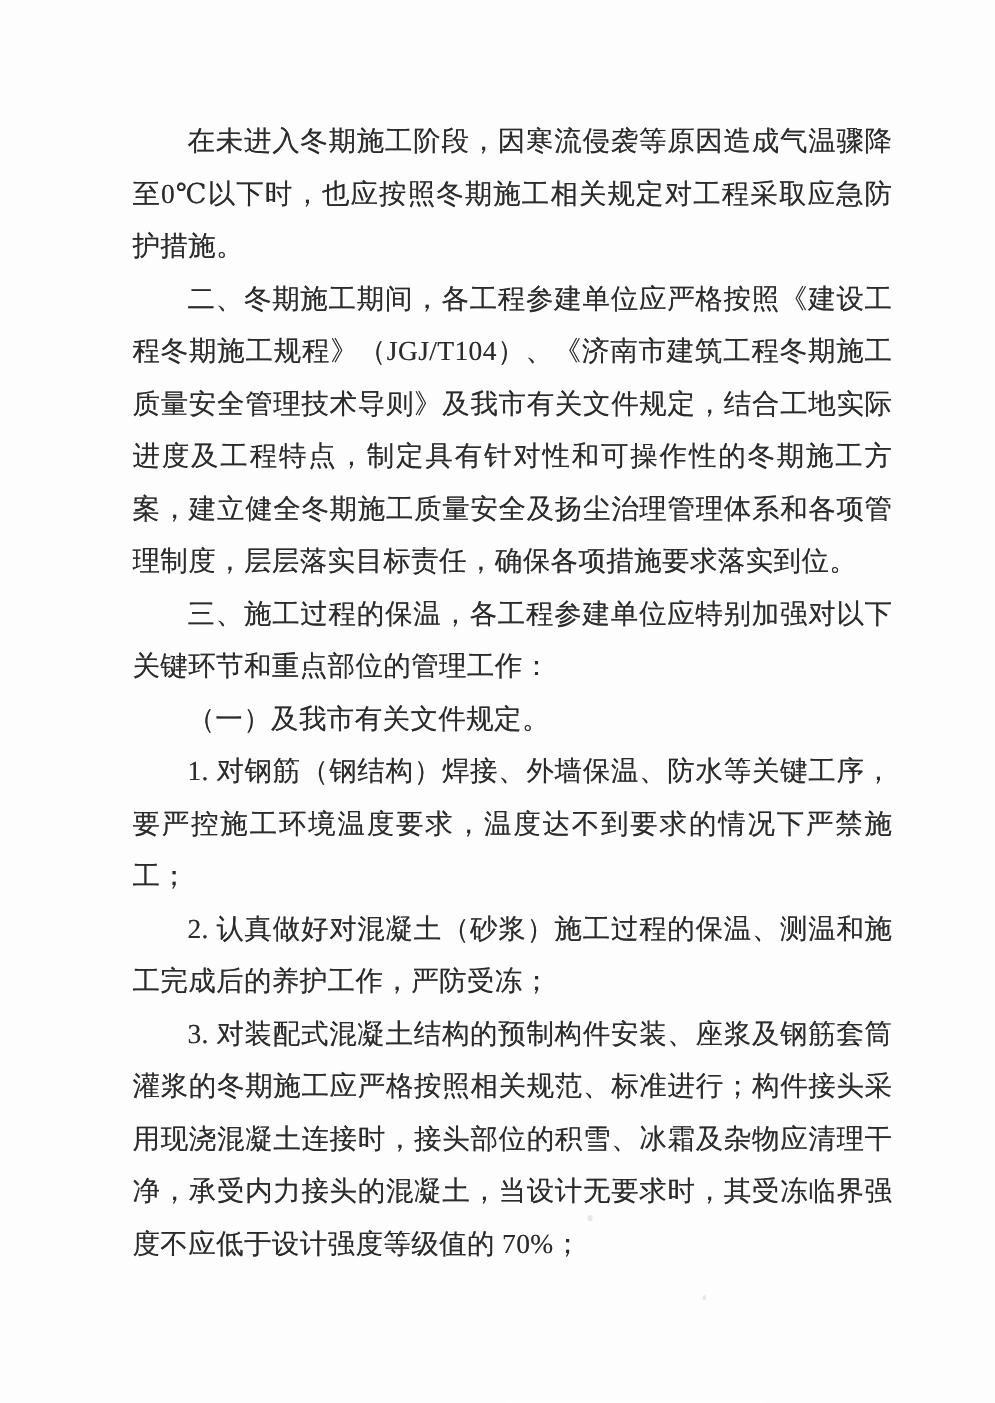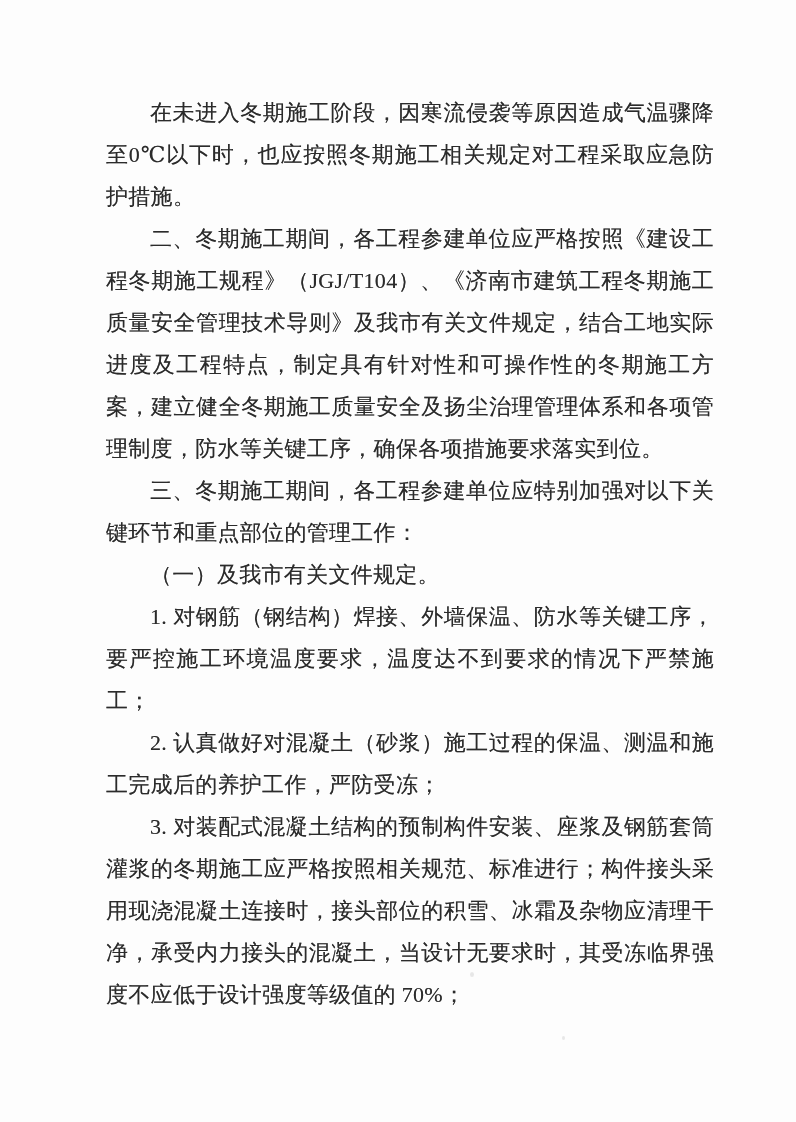--- a/index.html
+++ b/index.html
@@ -48,22 +48,22 @@
   .speck-1 { left: 470px; top: 972px; width: 4px; height: 5px; }
   .speck-2 { left: 562px; top: 1036px; width: 3px; height: 4px; }
 </style>
 </head>
 <body>
 
 <div class="page">
 
   <div class="doc-body">
     <p>在未进入冬期施工阶段，因寒流侵袭等原因造成气温骤降至0℃以下时，也应按照冬期施工相关规定对工程采取应急防护措施。</p>
-    <p>二、冬期施工期间，各工程参建单位应严格按照《建设工程冬期施工规程》（JGJ/T104）、《济南市建筑工程冬期施工质量安全管理技术导则》及我市有关文件规定，结合工地实际进度及工程特点，制定具有针对性和可操作性的冬期施工方案，建立健全冬期施工质量安全及扬尘治理管理体系和各项管理制度，防水等关键工序，确保各项措施要求落实到位。</p>
-    <p>三、冬期施工期间，各工程参建单位应特别加强对以下关键环节和重点部位的管理工作：</p>
+    <p>二、冬期施工期间，各工程参建单位应严格按照《建设工程冬期施工规程》（JGJ/T104）、《济南市建筑工程冬期施工质量安全管理技术导则》及我市有关文件规定，结合工地实际进度及工程特点，制定具有针对性和可操作性的冬期施工方案，建立健全冬期施工质量安全及扬尘治理管理体系和各项管理制度，层层落实目标责任，确保各项措施要求落实到位。</p>
+    <p>三、施工过程的保温，各工程参建单位应特别加强对以下关键环节和重点部位的管理工作：</p>
     <p>（一）及我市有关文件规定。</p>
     <p>1. 对钢筋（钢结构）焊接、外墙保温、防水等关键工序，要严控施工环境温度要求，温度达不到要求的情况下严禁施工；</p>
     <p>2. 认真做好对混凝土（砂浆）施工过程的保温、测温和施工完成后的养护工作，严防受冻；</p>
     <p>3. 对装配式混凝土结构的预制构件安装、座浆及钢筋套筒灌浆的冬期施工应严格按照相关规范、标准进行；构件接头采用现浇混凝土连接时，接头部位的积雪、冰霜及杂物应清理干净，承受内力接头的混凝土，当设计无要求时，其受冻临界强度不应低于设计强度等级值的 70%；</p>
   </div>
 
   <span class="speck speck-1"></span>
   <span class="speck speck-2"></span>
 
 </div>

